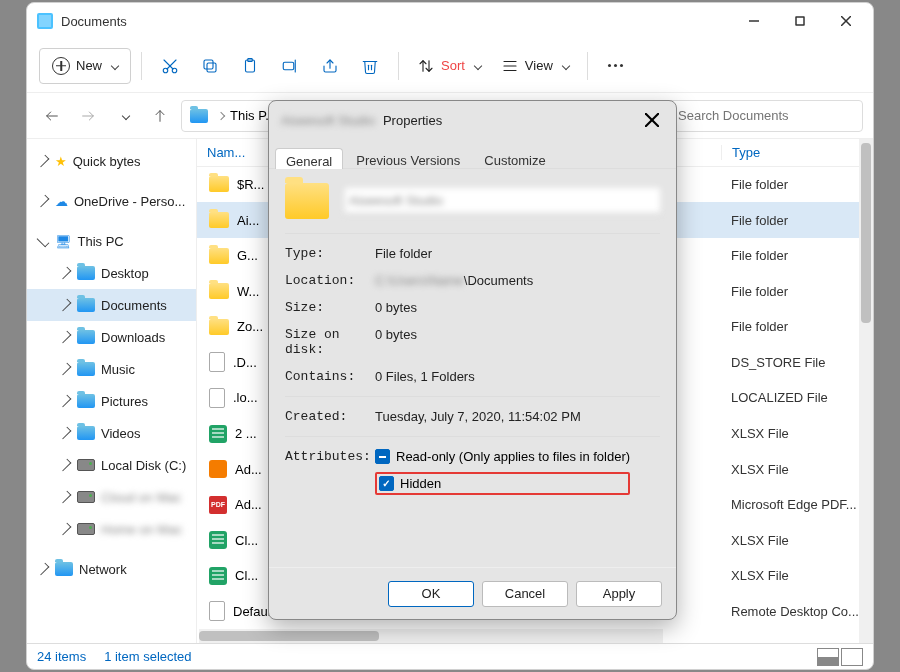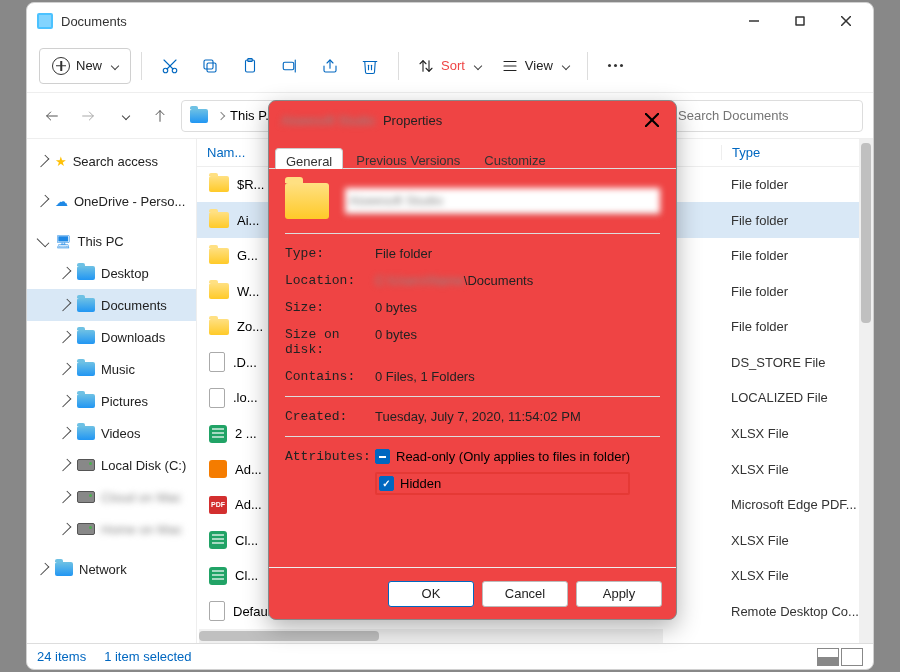--- a/index.html
+++ b/index.html
@@ -61,21 +61,21 @@
 .blur { filter:blur(3px); color:#888; user-select:none; }
 .status { height:26px; border-top:1px solid #ddd; display:flex; align-items:center; padding:0 10px; gap:18px; color:#0067c0; }
 .status .viewbtns { margin-left:auto; display:flex; gap:2px; }
 .viewbtns span { width:22px; height:18px; border:1px solid #888; display:inline-block; }
 .hscroll { height:14px; background:#f0f0f0; margin:0 210px 0 2px; position:relative; }
 .hscroll::after { content:""; position:absolute; left:0; top:2px; bottom:2px; width:180px; background:#c0c0c0; border-radius:4px; }
 .vscroll { position:absolute; right:0; top:0; bottom:0; width:14px; background:#f0f0f0; }
 .vscroll::after { content:""; position:absolute; left:2px; right:2px; top:4px; height:180px; background:#c0c0c0; border-radius:4px; }
 
 
-.dialog { position:absolute; left:241px; top:97px; width:409px; height:520px; background:#ef4444; border:1px solid #888; border-radius:8px; box-shadow:0 8px 24px rgba(0,0,0,.3); display:flex; flex-direction:column; z-index:10; }
+.dialog { position:absolute; left:241px; top:97px; width:409px; height:520px; background:#e5e5e5; border:1px solid #888; border-radius:8px; box-shadow:0 8px 24px rgba(0,0,0,.3); display:flex; flex-direction:column; z-index:10; }
 .dtitle { height:38px; display:flex; align-items:center; padding:0 12px; gap:8px; }
 .dtitle .lbl { color:#222; }
 .dtitle .close { margin-left:auto; width:24px; height:24px; display:flex; align-items:center; justify-content:center; }
 .dtabs { height:30px; display:flex; border-bottom:1px solid #ddd; padding:0 6px; gap:2px;align-items:flex-end; }
 .dtab { padding:5px 10px 0; color:#333; border:1px solid transparent; border-bottom:none; }
 .dtab.active { border-color:#ccc; background:#fff; border-radius:4px 4px 0 0; position:relative; top:1px; }
 .dbody { flex:1; padding:14px 16px 0; overflow:hidden; }
 .nrow { display:flex; align-items:center; gap:16px; margin-bottom:14px; }
 .bigfolder { width:44px; height:36px; background:linear-gradient(#ffe082,#ffca28); border-radius:3px; position:relative; }
 .bigfolder::before { content:""; position:absolute; top:-6px; left:0; width:18px; height:6px; background:#ffe082; border-radius:3px 3px 0 0; }
@@ -239,21 +239,21 @@
           </svg>
         <input placeholder="Search Documents" style="">
       </div>
     </div>
 
     <div class="splitter">
       <div class="nav">
         <div class="navitem">
             <span class="exp chev right"></span>
             <span class="star">★</span>
-            <span>Search access</span>
+            <span>Quick bytes</span>
           </div>
         <div style="height:8px"></div>
         <div class="navitem">
             <span class="exp chev right"></span>
             <span style="color:#1e88e5">☁</span>
             <span>OneDrive - Perso...</span>
           </div>
         <div style="height:8px"></div>
         <div class="navitem">
             <span class="exp chev"></span>

